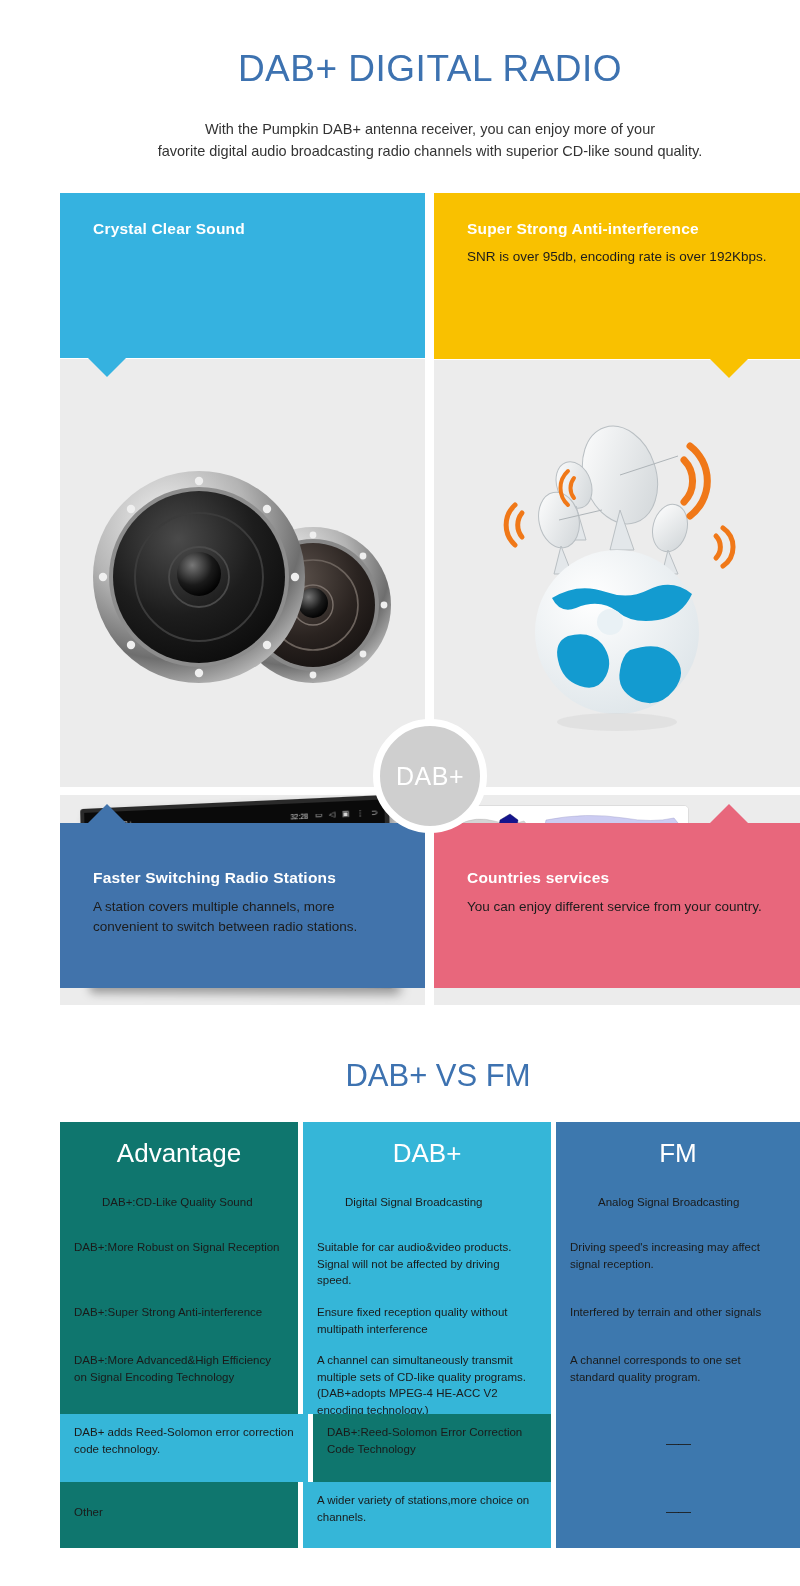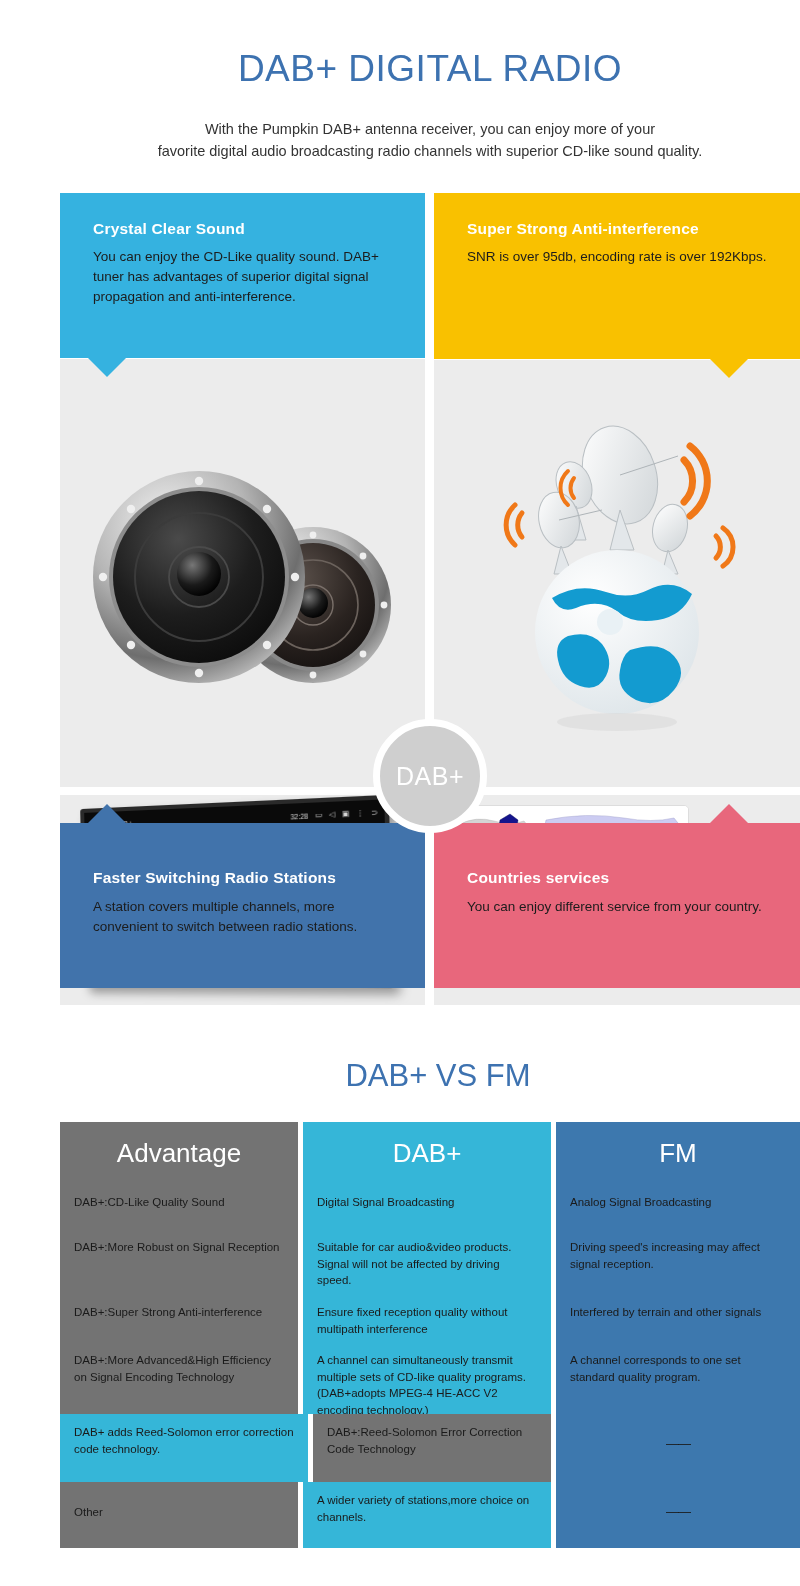--- a/index.html
+++ b/index.html
@@ -160,36 +160,36 @@
   .legend-b2 { width:140px; }
 
   
   .vs-title {
     position: absolute; top: 1058px; left: 8px; width: 800px; text-align: center;
     font-size: 31px; color: #3d72b0; font-weight: 400;
   }
   .table { position: absolute; top: 1122px; left: 30px; width: 740px; }
   .trow { display: flex; gap: 5px; }
   .tcell { padding: 0; }
-  .c-adv { width: 238px; background: #737373; }
+  .c-adv { width: 238px; background: #0f766e; }
   .c-dab { width: 248px; background: #35b6d8; }
   .c-fm  { width: 244px; background: #3d78ae; }
 
   .thead .tcell {
     height: 62px; display: flex; align-items: center; justify-content: center;
     color: #ffffff; font-size: 26px; font-weight: 300;
   }
   .tbody { }
   .tbody .trow { align-items: stretch; }
   .tbody .tcell { display: flex; align-items: flex-start; }
   .tbody .tcell .txt {
     padding: 10px 14px 0 14px; font-size: 11.5px; line-height: 16.5px; color: #1a1a1a;
   }
   .tbody .tcell.dash .txt { width:100%; text-align:center; padding-top:22px; font-size:13px; letter-spacing:-1px;}
-  .r1 .tcell { height: 45px; }
+  .r1 .tcell { height: 45px; padding-left: 28px; }
   .r2 .tcell { height: 65px; }
   .r3 .tcell { height: 48px; }
   .r4 .tcell { height: 72px; justify-content: center; }
   .r5 .tcell { height: 68px; }
   .r6 .tcell { height: 66px; }
 </style>
 </head>
 <body>
 
 <div class="page">
@@ -443,21 +443,20 @@
           <div class="legend-row">
             <span class="legend-sw" style="background:#fafad2"></span>
             <span>DAB no longer used</span>
           </div>
         </div>
       </div>
     </div>
 
     <div class="card card-cyan">
       <div class="card-title">Crystal Clear Sound</div>
-      <div class="card-body">You can enjoy the CD-Like quality sound. DAB+ tuner has advantages of superior digital signal propagation and anti-interference.</div>
       <div class="arrow"></div>
     </div>
 
     <div class="card card-yellow">
       <div class="card-title">Super Strong Anti-interference</div>
       <div class="card-body">SNR is over 95db, encoding rate is over 192Kbps.</div>
       <div class="arrow"></div>
     </div>
 
     <div class="card card-blue">

